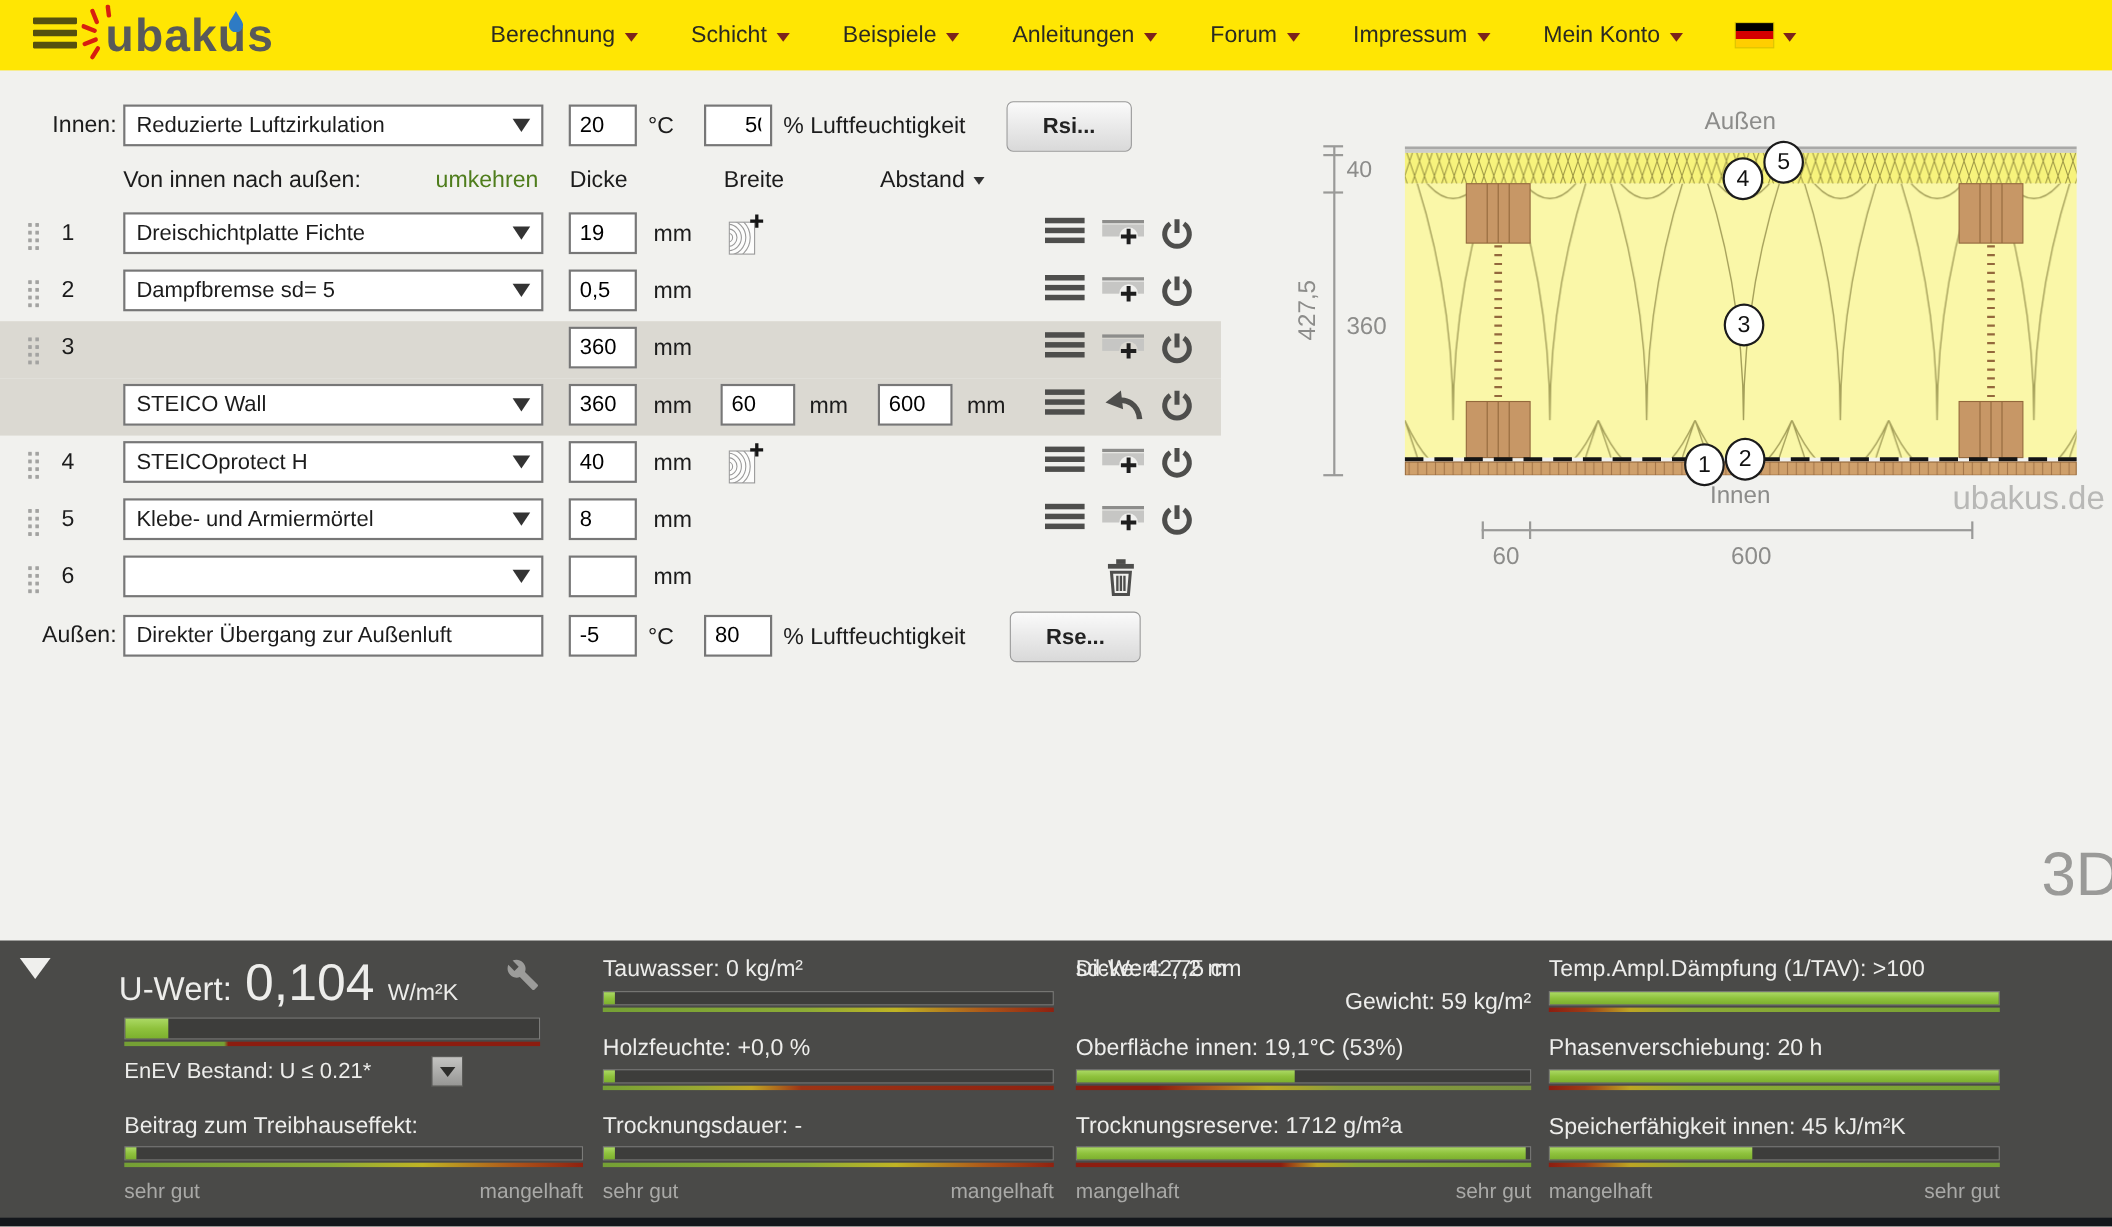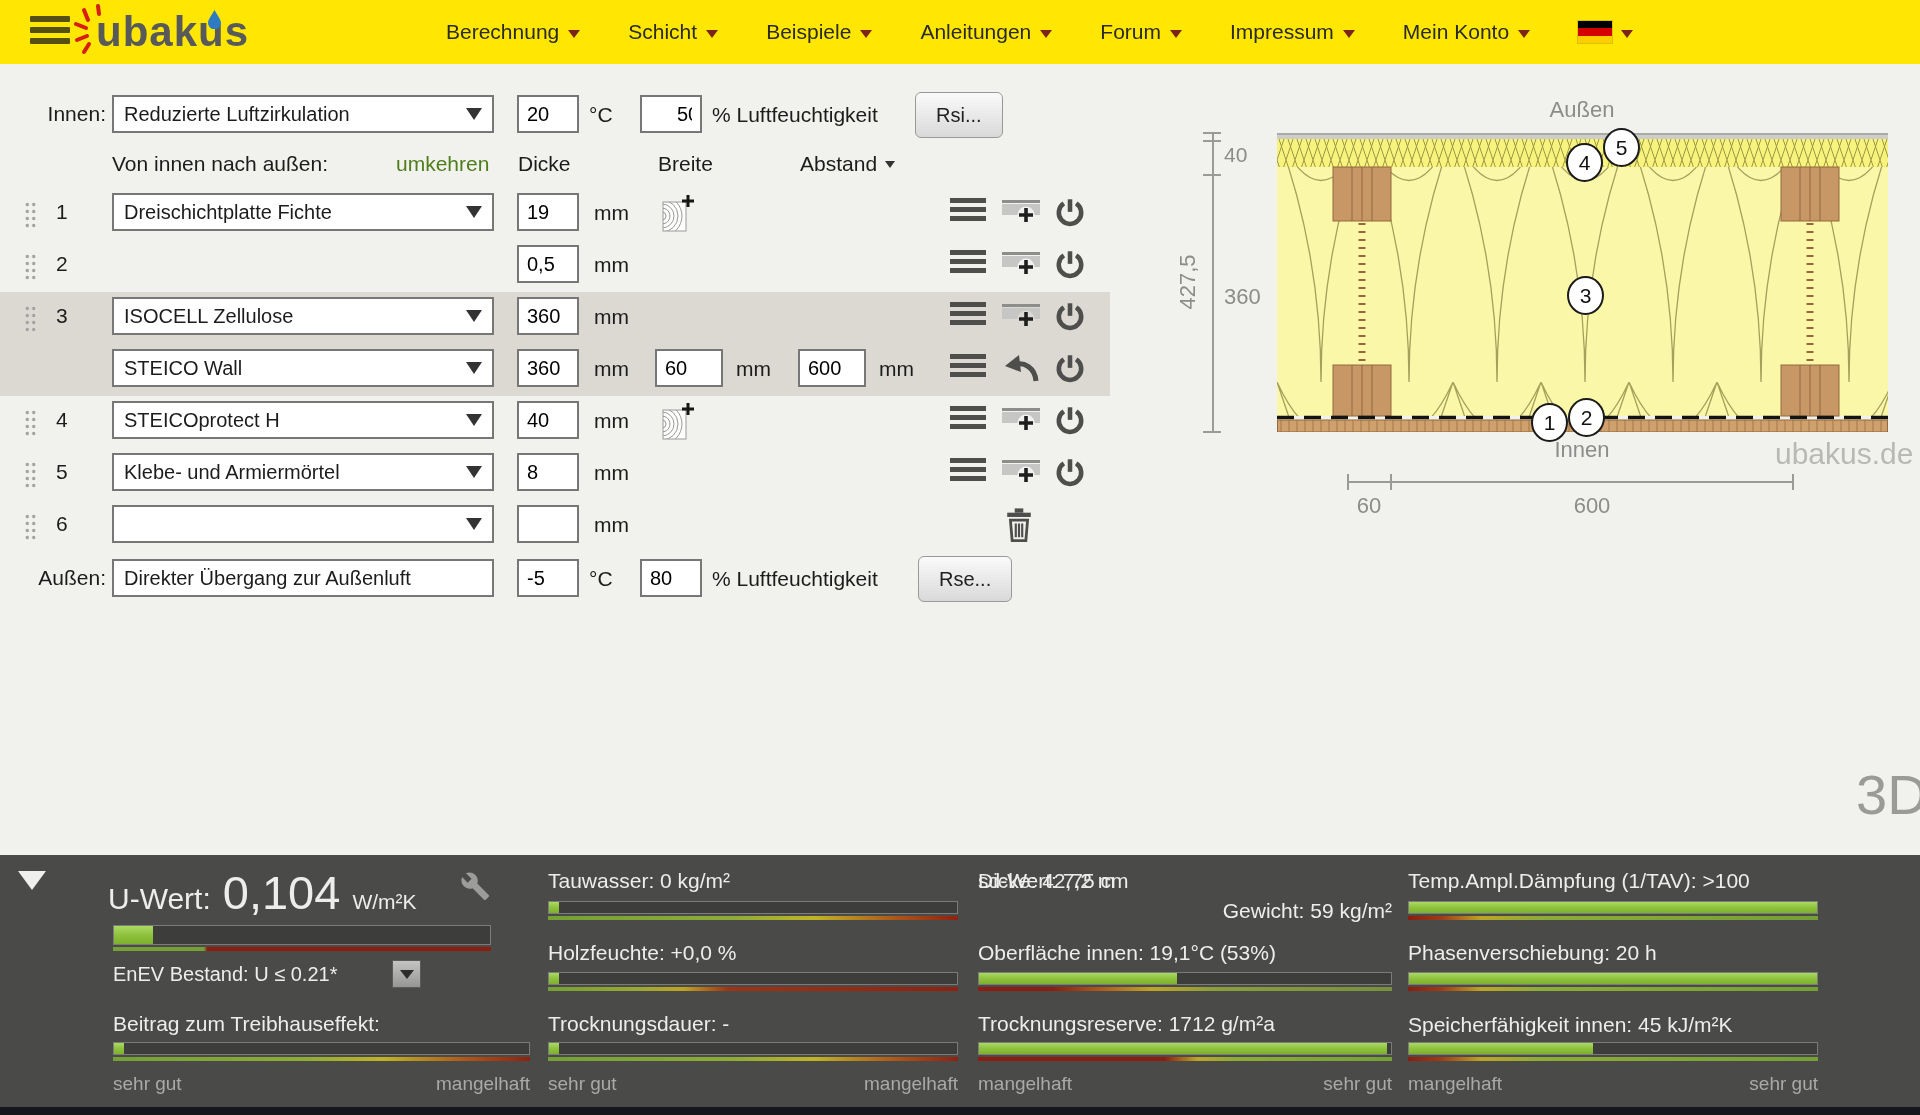--- a/index.html
+++ b/index.html
@@ -25,23 +25,23 @@
   .sel{position:absolute;left:112px;top:5px;width:382px;height:38px;background:#fff;border:2px solid #777;
        display:flex;align-items:center;padding:0 10px;font-size:20px;box-sizing:border-box;cursor:pointer;}
   .sel .scaret{margin-left:auto;width:0;height:0;border-left:8px solid transparent;border-right:8px solid transparent;border-top:12px solid #333;}
   .inp{position:absolute;top:5px;height:38px;border:2px solid #777;background:#fff;font-size:20px;
        font-family:"Liberation Sans",sans-serif;padding:0 8px;box-sizing:border-box;}
   .unit{position:absolute;top:13px;font-size:21px;}
   .grip{position:absolute;left:24px;top:13px;width:13px;height:27px;
         background-image:radial-gradient(#a3a3a1 1.7px,transparent 1.9px);background-size:6.5px 7px;}
   .rownum{position:absolute;left:56px;top:12px;width:22px;font-size:21px;}
   .hl{background:#dbd9d2;}
-  .btn{position:absolute;height:44px;padding:0 20px;font-size:20px;color:#222;
+  .btn{position:absolute;height:44px;padding:0 32px;font-size:20px;color:#222;
        background:linear-gradient(180deg,#fafafa,#d9d9d9);border:1px solid #999;border-radius:6px;
-       display:flex;align-items:center;cursor:pointer;}
+       display:flex;align-items:center;cursor:pointer;font-weight:bold;}
   .icmenu{position:absolute;left:950px;top:10px;width:36px;cursor:pointer;}
   .icmenu i{display:block;height:5px;margin-bottom:4px;background:#4e4e4c;}
   .icsvg{position:absolute;cursor:pointer;}
   .greenlink{color:#4f7d1c;cursor:pointer;}
 
   
   #diagram{position:absolute;left:1180px;top:85px;width:740px;height:455px;}
   .dimtext{position:absolute;color:#8c8c8a;font-size:21px;}
   .dline{position:absolute;background:#9a9a98;}
   .marker{position:absolute;width:33px;height:35px;border-radius:50%;background:#fff;border:2px solid #1b1b1b;
@@ -204,20 +204,24 @@
     <span class="icsvg" style="left:1054px;top:9px;">
       <svg width="32" height="32" viewBox="0 0 28 28">
           <path d="M14 2v11" stroke="#4e4e4c" stroke-width="4" fill="none"></path>
           <path d="M8.6 5.6a9.8 9.8 0 1 0 10.8 0" fill="none" stroke="#4e4e4c" stroke-width="4"></path>
         </svg></span>
   </div>
 
   <div class="frow" style="top:240px;">
     <span class="grip"></span>
     <span class="rownum">2</span>
+    <div class="sel">
+        <span>Dampfbremse sd= 5</span>
+        <span class="scaret"></span>
+      </div>
     <input class="inp" style="left: 517px; width: 62px;" value="0,5">
     <span class="unit" style="left:594px;">mm</span>
     <span class="icmenu">
         <i></i>
         <i></i>
         <i></i>
       </span>
     <span class="icsvg" style="left:1000px;top:10px;">
       <svg width="42" height="32" viewBox="0 0 42 32">
           <rect x="2" y="2" width="38" height="3" fill="#8d8d8b"></rect>
@@ -228,24 +232,20 @@
     <span class="icsvg" style="left:1054px;top:9px;">
       <svg width="32" height="32" viewBox="0 0 28 28">
           <path d="M14 2v11" stroke="#4e4e4c" stroke-width="4" fill="none"></path>
           <path d="M8.6 5.6a9.8 9.8 0 1 0 10.8 0" fill="none" stroke="#4e4e4c" stroke-width="4"></path>
         </svg></span>
   </div>
 
   <div class="frow hl" style="top:292px;">
     <span class="grip"></span>
     <span class="rownum">3</span>
-    <div class="sel">
-        <span>ISOCELL Zellulose</span>
-        <span class="scaret"></span>
-      </div>
     <input class="inp" style="left: 517px; width: 62px;" value="360">
     <span class="unit" style="left:594px;">mm</span>
     <span class="icmenu">
         <i></i>
         <i></i>
         <i></i>
       </span>
     <span class="icsvg" style="left:1000px;top:10px;">
       <svg width="42" height="32" viewBox="0 0 42 32">
           <rect x="2" y="2" width="38" height="3" fill="#8d8d8b"></rect>

